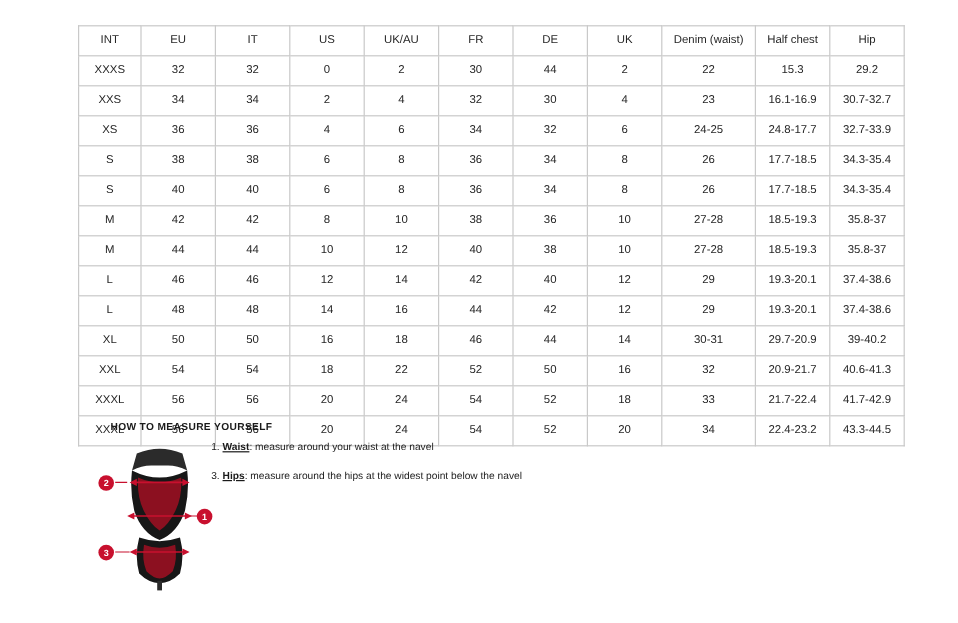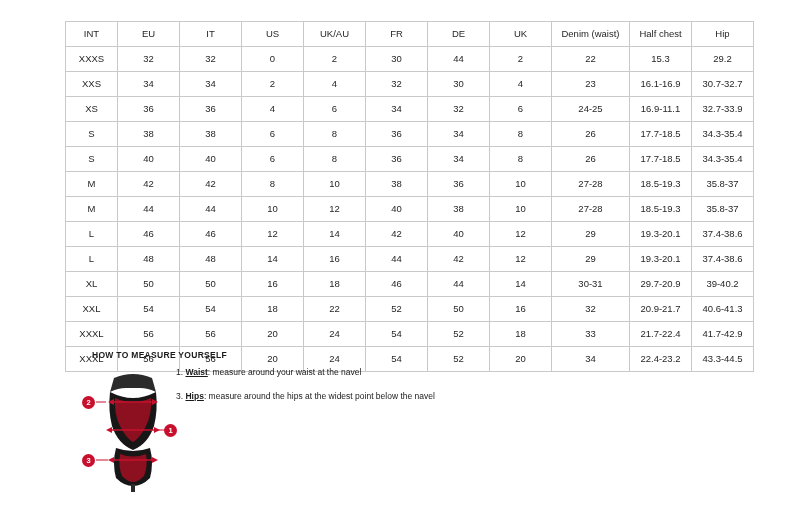--- a/index.html
+++ b/index.html
@@ -173,21 +173,21 @@
         <tr>
           <td>XS</td>
           <td>36</td>
           <td>36</td>
           <td>4</td>
           <td>6</td>
           <td>34</td>
           <td>32</td>
           <td>6</td>
           <td>24-25</td>
-          <td>16.9-11.1</td>
+          <td>24.8-17.7</td>
           <td>32.7-33.9</td>
         </tr>
         <tr>
           <td>S</td>
           <td>38</td>
           <td>38</td>
           <td>6</td>
           <td>8</td>
           <td>36</td>
           <td>34</td>

